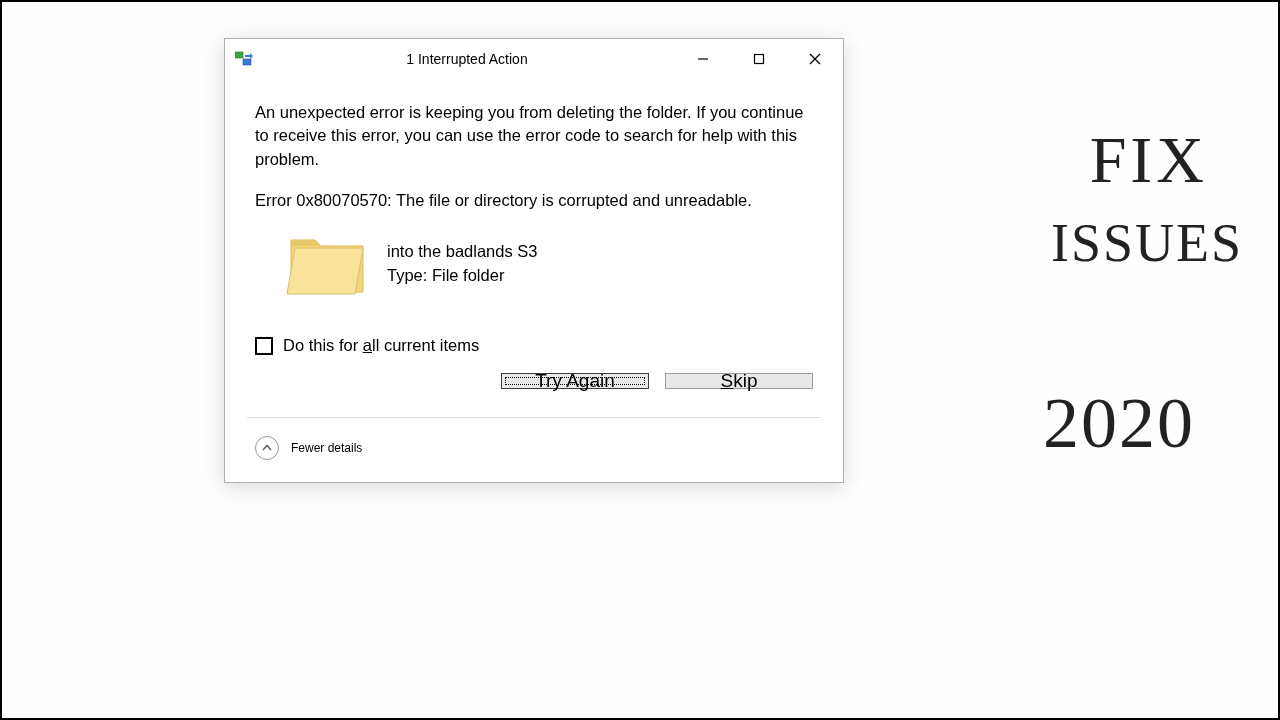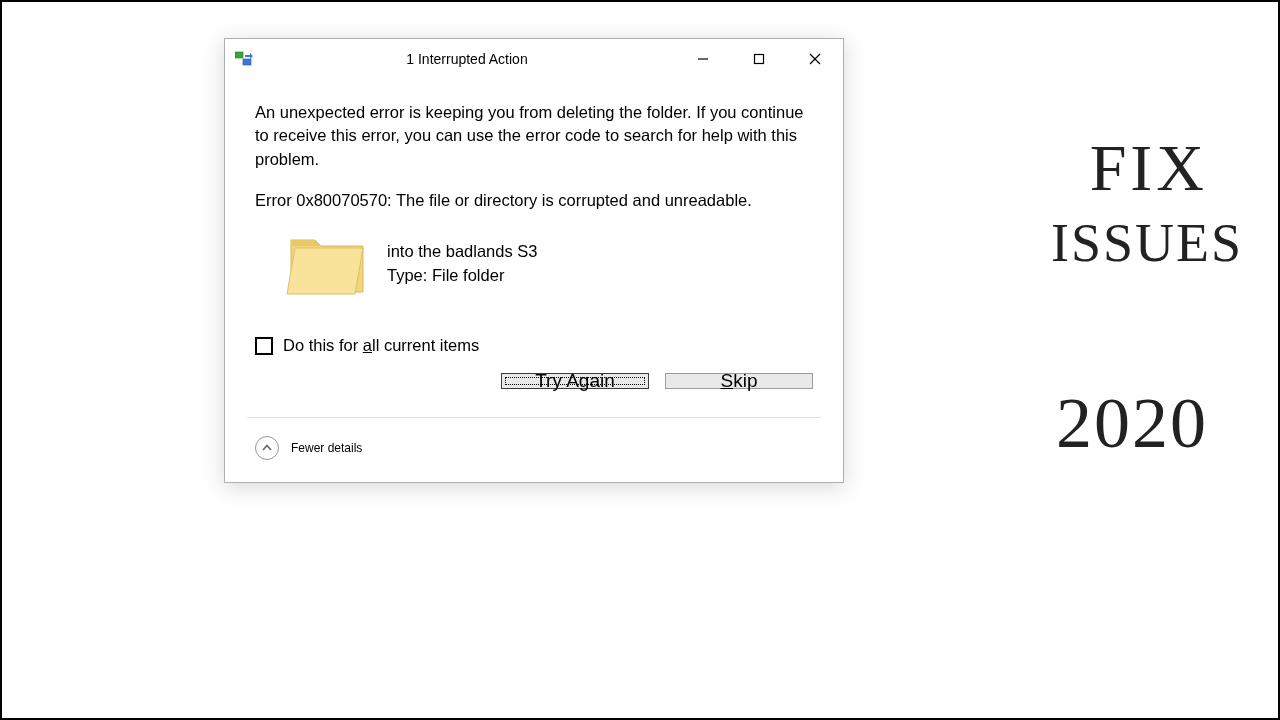--- a/index.html
+++ b/index.html
@@ -102,23 +102,23 @@
     .footer {
       display:flex; align-items:center; gap:12px;
       padding: 18px 30px 22px 30px;
       font-size:12px; color:#000;
     }
     .chev-circle {
       width:24px;height:24px;border:1.6px solid #999;border-radius:50%;
       display:flex;align-items:center;justify-content:center;
     }
     .chev-circle svg{width:10px;height:10px;}
-    .annot-line1 { position:absolute; right:70px; top:128px; font-family:"Comic Sans MS","Segoe Script",cursive; font-size:66px; color:#222; letter-spacing:4px;}
+    .annot-line1 { position:absolute; right:70px; top:120px; font-family:"Comic Sans MS","Segoe Script",cursive; font-size:66px; color:#222; letter-spacing:4px;}
     .annot-line2 { position:absolute; right:35px; top:210px; font-family:Liberation Serif, serif; font-size:54px; color:#222; letter-spacing:2px;}
-    .annot-line3 { position:absolute; right:70px; top:380px; font-family:"Comic Sans MS","Segoe Script",cursive; font-size:72px; color:#222; letter-spacing:2px;}
+    .annot-line3 { position:absolute; right:83px; top:380px; font-family:"Comic Sans MS","Segoe Script",cursive; font-size:72px; color:#222; letter-spacing:2px;}
     .ul-a { text-decoration: underline; text-decoration-thickness:1.2px; }
   </style>
 </head>
 <body>
 
 <div class="dialog">
   <div class="titlebar">
     <span class="titlebar-icon">
       <svg viewBox="0 0 18 18">
         <rect x="0" y="2" width="8" height="6" fill="#3aa53a" stroke="#2a7a2a" stroke-width="0.6"></rect>

